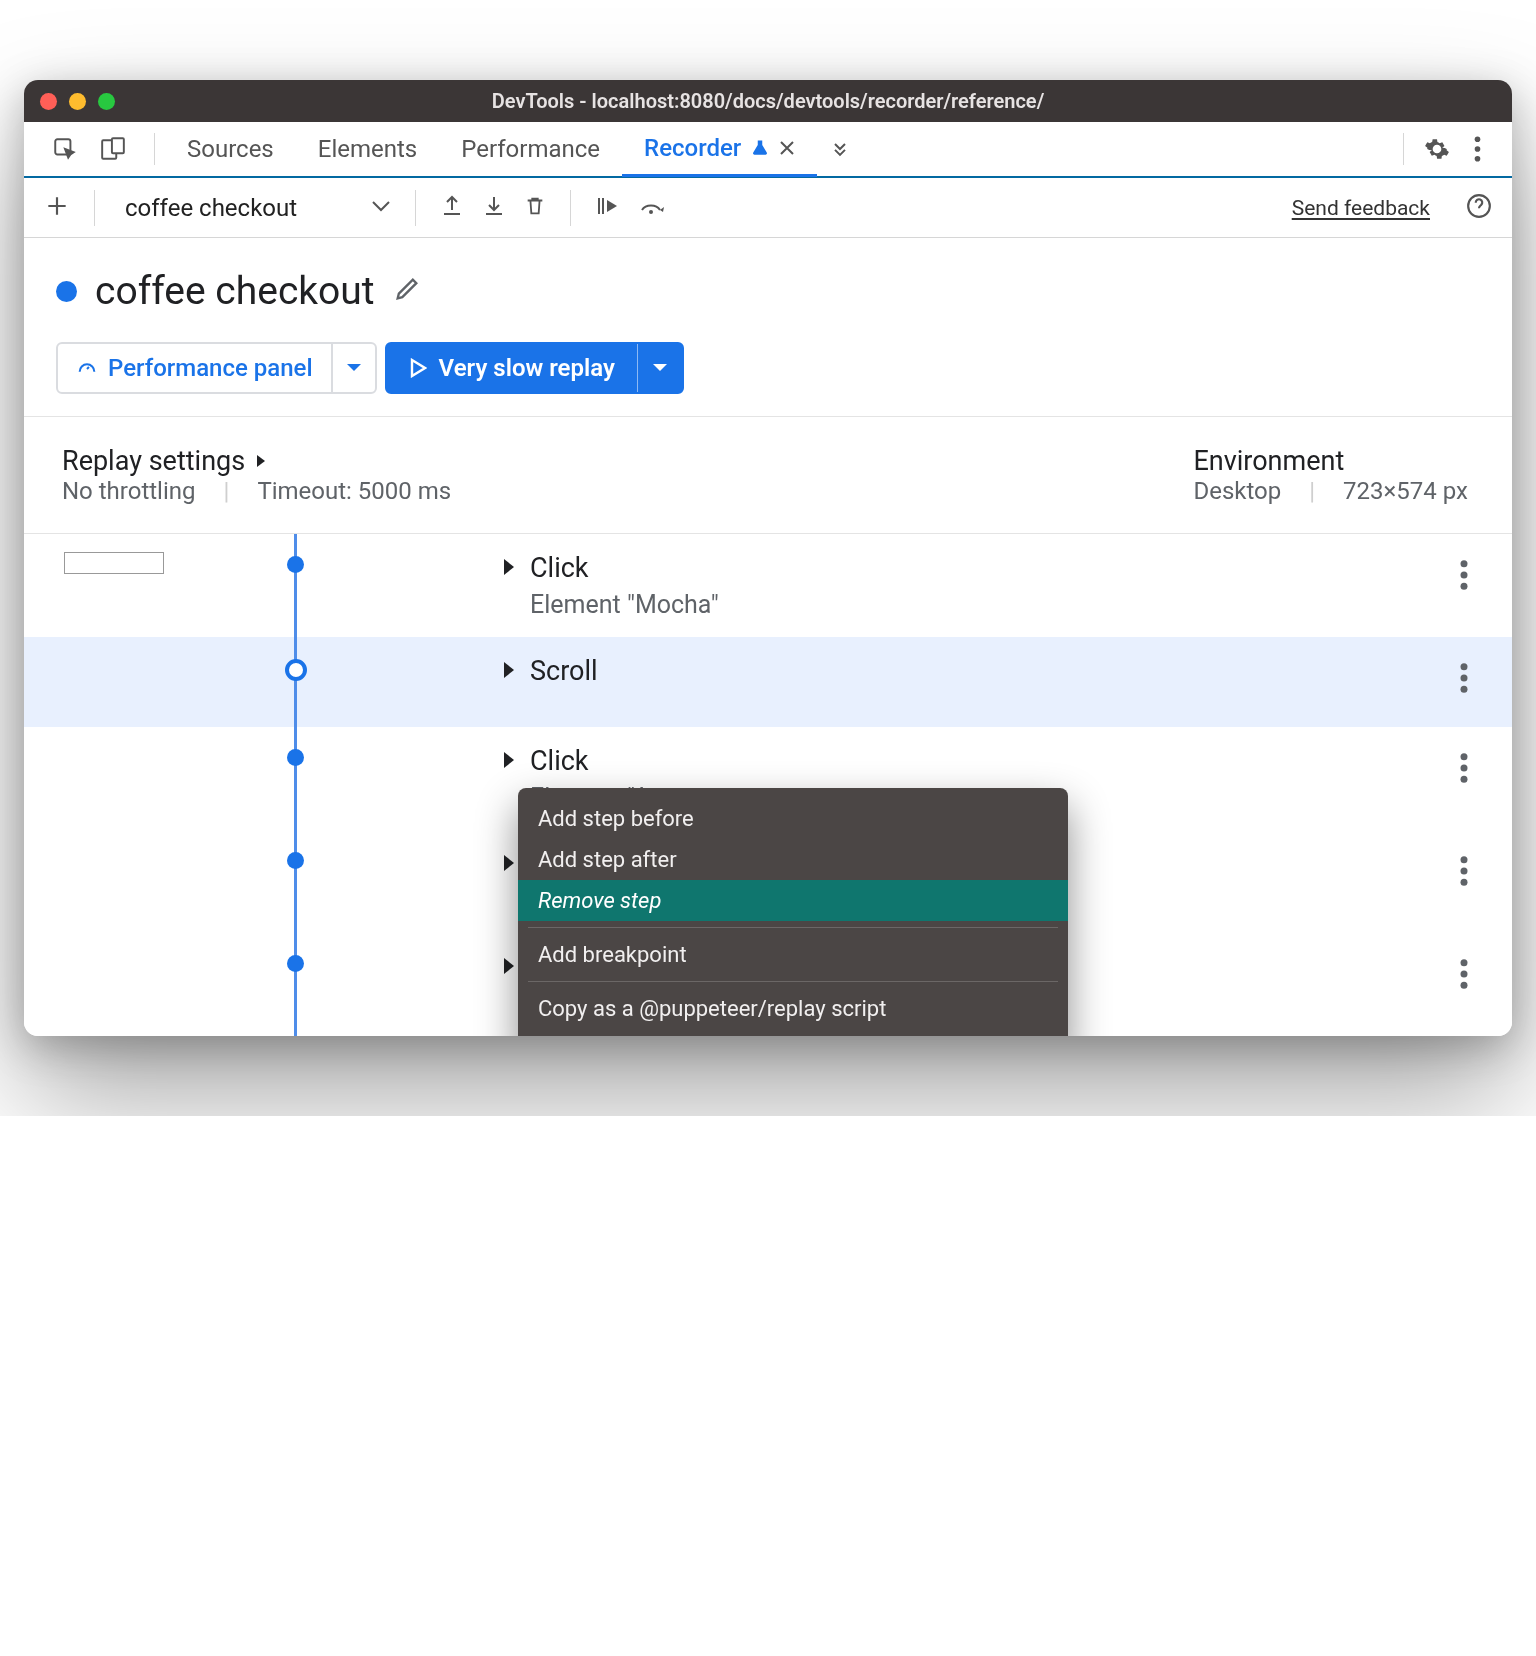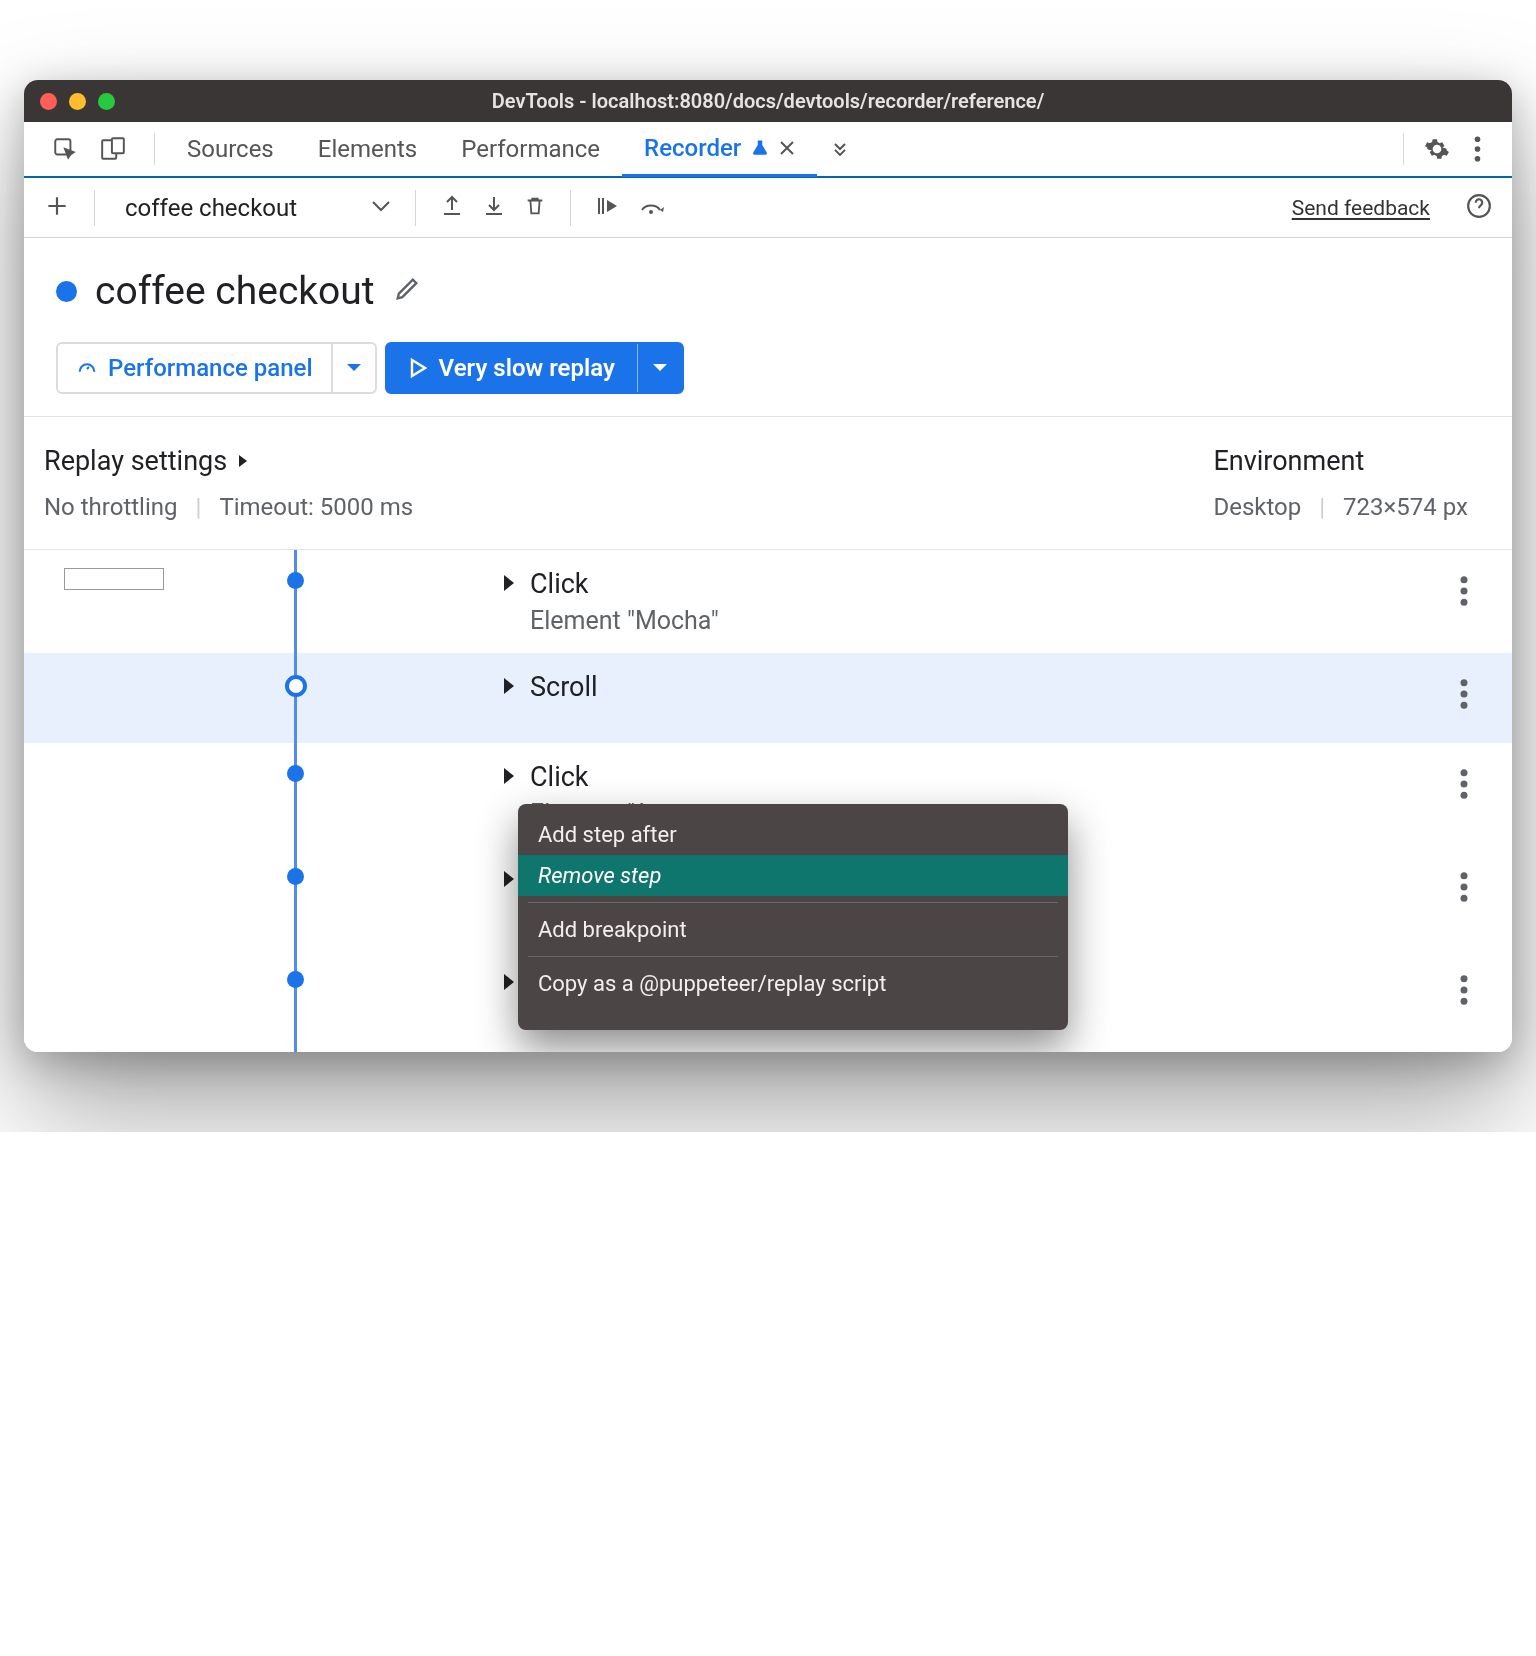--- a/index.html
+++ b/index.html
@@ -77,25 +77,25 @@
   .btn-row { display:flex; gap:8px; margin-top: 28px;}
   .split-btn { display:flex; align-items:stretch; border-radius:6px; overflow:hidden; height:52px;}
   .split-btn.outline { border:2px solid #dadce0; color:#1a73e8; background:#fff;}
   .split-btn.outline .main { padding:0 18px; display:flex; align-items:center; gap:10px; font-size:24px; font-weight:500; cursor:pointer; border-right:2px solid #dadce0;}
   .split-btn.outline .drop { width:42px;display:flex;align-items:center;justify-content:center;cursor:pointer;}
   .split-btn.primary { background:#1a73e8; color:#fff; border:2px solid #1a73e8;}
   .split-btn.primary .main { padding:0 22px; display:flex; align-items:center; gap:12px; font-size:24px; font-weight:600; cursor:pointer; border-right:1px solid rgba(255,255,255,0.5);}
   .split-btn.primary .drop { width:44px;display:flex;align-items:center;justify-content:center;cursor:pointer;background:#1a73e8;}
   
   .settings {
-    display:flex; justify-content:space-between; padding: 28px 44px 28px 20px;
+    display:flex; justify-content:space-between; padding: 28px 44px 28px 38px;
     border-bottom: 1px solid #e4e4e4;
   }
   .settings-col h3 { font-size:27px; font-weight:400; color:#202124; display:flex; align-items:center; gap:10px;}
-  .settings-col .sub { margin-top:16px; font-size:24px; color:#5f6368; display:flex; gap:18px; align-items:center;}
+  .settings-col .sub { font-size:24px; color:#5f6368; display:flex; gap:28px; align-items:center;}
   .settings-col .sub .sep { color:#cfcfcf;}
   
   .timeline-wrap { position:relative; background:#fff; }
   .timeline { position:relative; }
   .rail { position:absolute; left:270px; top:0; bottom:0; width:3px; background:#4f8de9; z-index:1;}
   .step {
     display:flex; align-items:flex-start;
     padding: 18px 0 18px 0;
     position:relative; min-height:90px;
   }
@@ -386,20 +386,23 @@
           <div class="kebab"><svg viewBox="0 0 6 24" fill="#5f6368">
               <circle cx="3" cy="3" r="2.8"></circle>
               <circle cx="3" cy="12" r="2.8"></circle>
               <circle cx="3" cy="21" r="2.8"></circle>
             </svg></div>
         </div>
       </div>
 
     <div class="context-menu" id="context-menu">
         <div class="cm-item">
+          <span>Add step before</span>
+        </div>
+        <div class="cm-item">
           <span>Add step after</span>
         </div>
         <div class="cm-item highlight">
           <span>Remove step</span>
         </div>
         <div class="cm-sep"></div>
         <div class="cm-item">
           <span>Add breakpoint</span>
         </div>
         <div class="cm-sep"></div>

